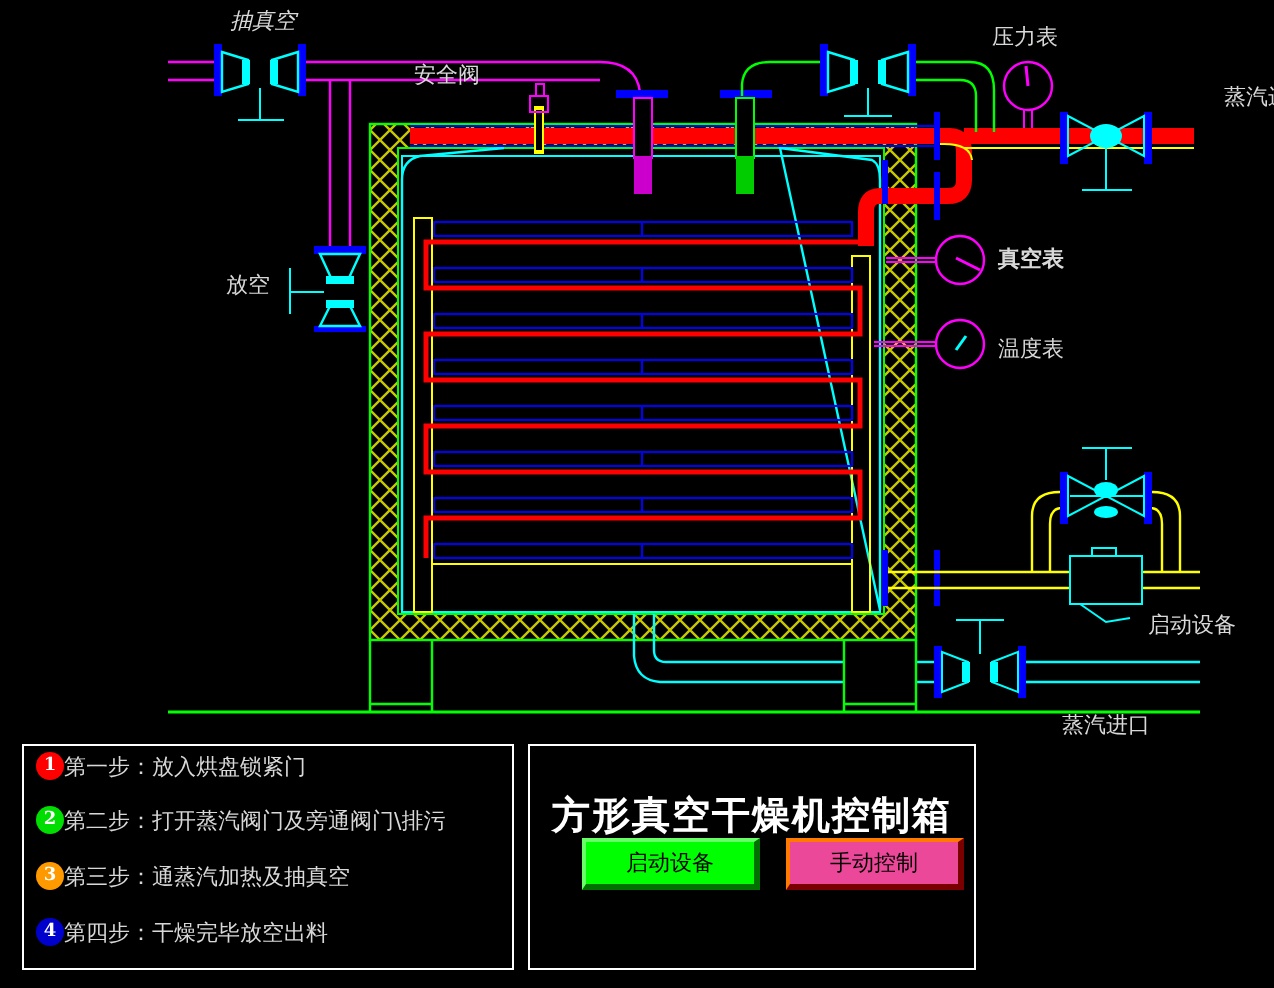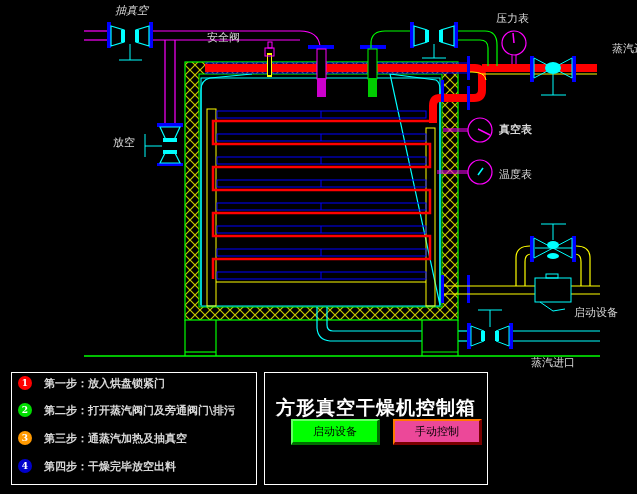--- a/index.html
+++ b/index.html
@@ -3,21 +3,21 @@
 <meta charset="utf-8">
 <style>
   html, body { margin:0; padding:0; background:#000; }
   body { width:637px; height:494px; position:relative; overflow:hidden; font-family:"DejaVu Sans", sans-serif; }
   #diagram { position:absolute; left:0; top:0; }
   .lbl { position:absolute; color:#d8d8d8; font-size:11px; white-space:nowrap; line-height:12px; }
   .panel { position:absolute; border:1px solid #fff; background:#000; box-sizing:border-box; }
   .step { position:absolute; left:6px; height:16px; display:flex; align-items:center; }
   .badge { width:14px; height:14px; border-radius:50%; color:#fff; font-size:9px; font-weight:bold;
            display:flex; align-items:center; justify-content:center; font-family:"DejaVu Serif", serif; }
-  .step-text { color:#d8d8d8; font-size:11px; margin-left:12px; white-space:nowrap;font-weight:bold; }
+  .step-text { color:#d8d8d8; font-size:11px; margin-left:0; white-space:nowrap; }
   .title { position:absolute; left:0; right:0; top:22px; text-align:center; color:#fff; font-size:19px; font-weight:bold; letter-spacing:1px; }
   .btn { position:absolute; top:46px; width:89px; height:26px; box-sizing:border-box; display:flex; align-items:center; justify-content:center;
          font-size:11px; cursor:pointer; }
   .btn-start { left:26px; background:#00ff00; color:#000;
     border-top:2px solid #66ff66; border-left:2px solid #66ff66; border-right:3px solid #007000; border-bottom:3px solid #007000; }
   .btn-manual { left:128px; background:#ec4899; color:#000;
     border-top:2px solid #ff7a00; border-left:2px solid #ff7a00; border-right:3px solid #7a0000; border-bottom:3px solid #7a0000; }
 </style>
 </head>
 <body>

